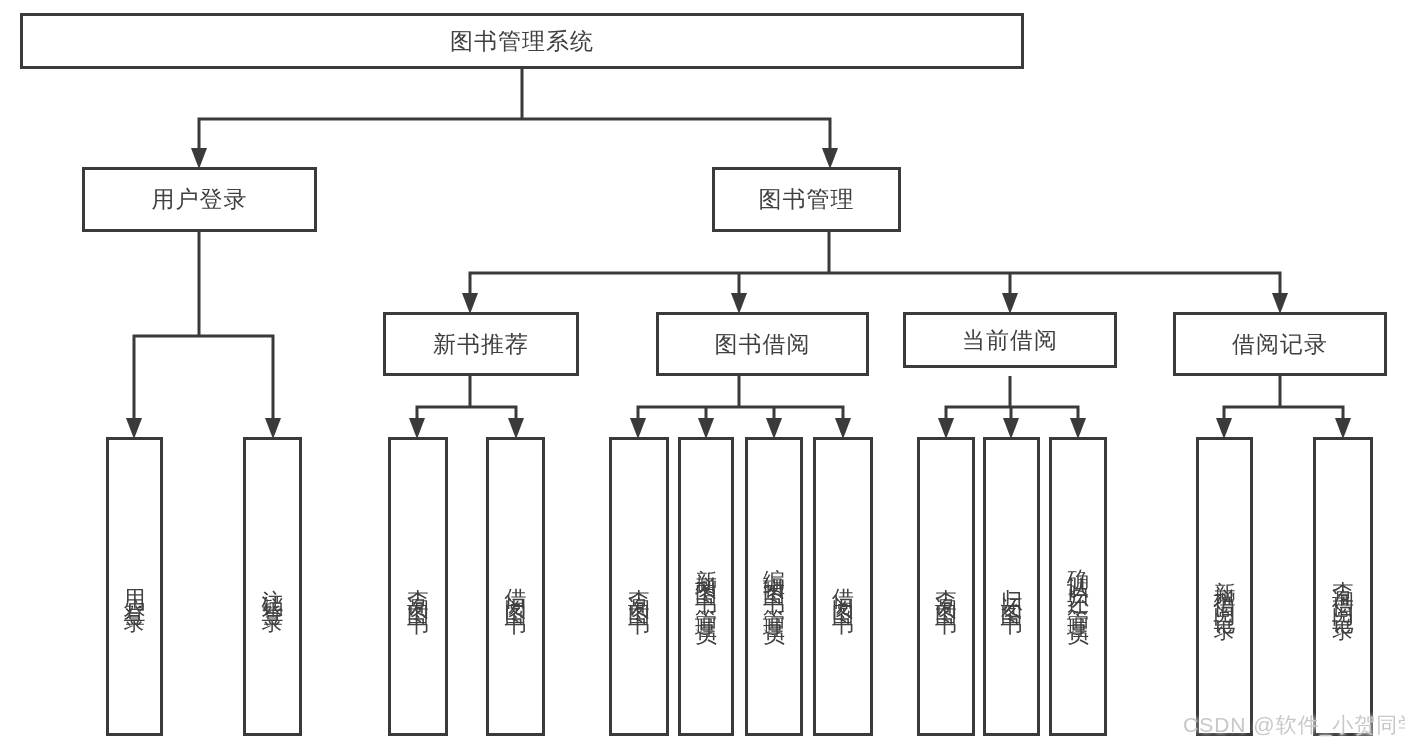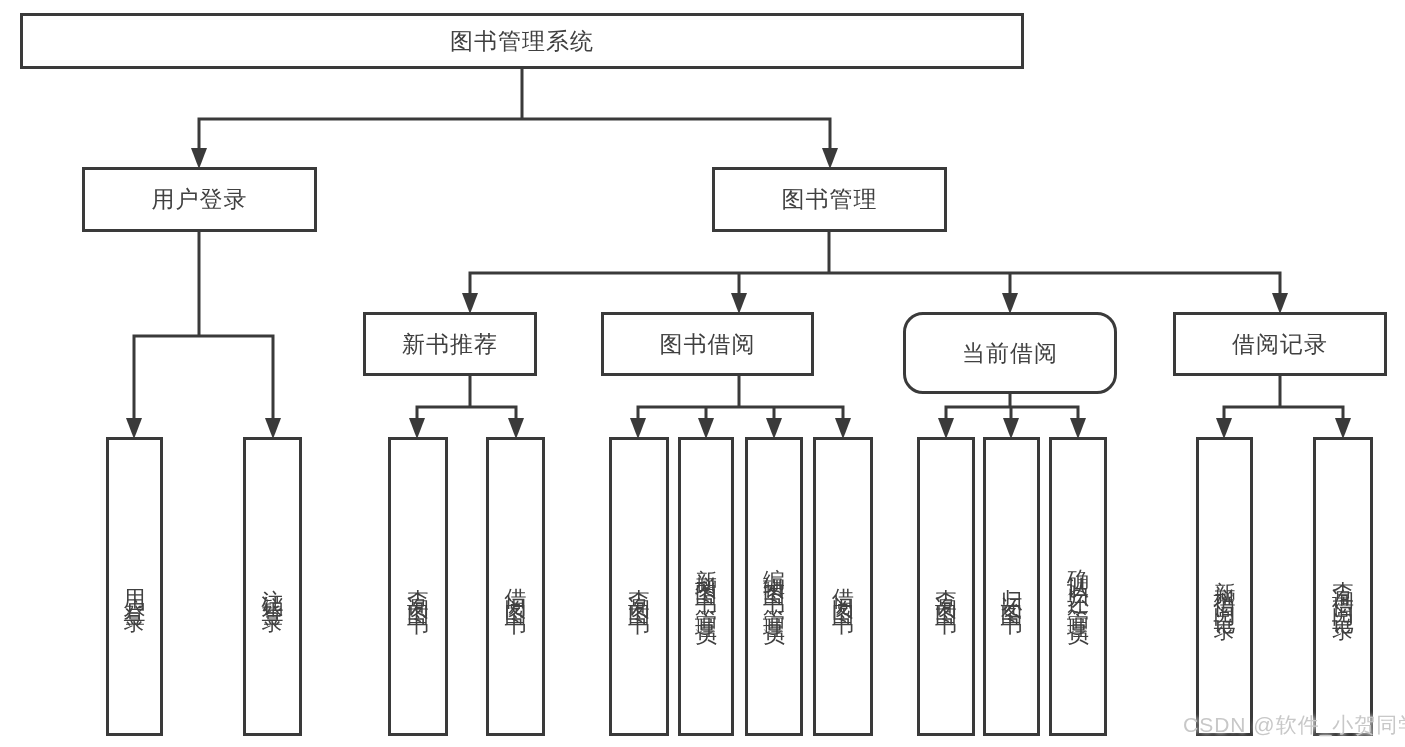--- a/index.html
+++ b/index.html
@@ -29,25 +29,25 @@
     align-items: center;
     justify-content: center;
     color: var(--text, #404040);
     z-index: 2;
   }
 
   .h-box { font-size: 23px; letter-spacing: 1px; white-space: nowrap; }
 
   .root-box   { left: 20px;   top: 13px;  width: 1004px; height: 56px; align-items: center; }
   .lvl2-login { left: 82px;   top: 167px; width: 235px;  height: 65px; }
-  .lvl2-mgmt  { left: 712px;  top: 167px; width: 235px;  height: 65px; }
-
-  .lvl3-a { left: 363px;  top: 312px; width: 174px; height: 64px; }
-  .lvl3-b { left: 601px;  top: 312px; width: 213px; height: 64px; }
-  .lvl3-c { left: 903px;  top: 312px; width: 214px; height: 82px; border-radius: 20px; }
+  .lvl2-mgmt  { left: 712px;  top: 167px; width: 189px;  height: 65px; }
+
+  .lvl3-a { left: 383px;  top: 312px; width: 196px; height: 64px; }
+  .lvl3-b { left: 656px;  top: 312px; width: 213px; height: 64px; }
+  .lvl3-c { left: 903px;  top: 312px; width: 214px; height: 56px; }
   .lvl3-d { left: 1173px; top: 312px; width: 214px; height: 64px; }
 
   .v-box { top: 437px; height: 299px; }
   .v-box .vtext {
     writing-mode: vertical-rl;
     text-orientation: mixed;
     font-size: 22px;
     letter-spacing: 8px;
     line-height: 1.1;
     white-space: nowrap;

